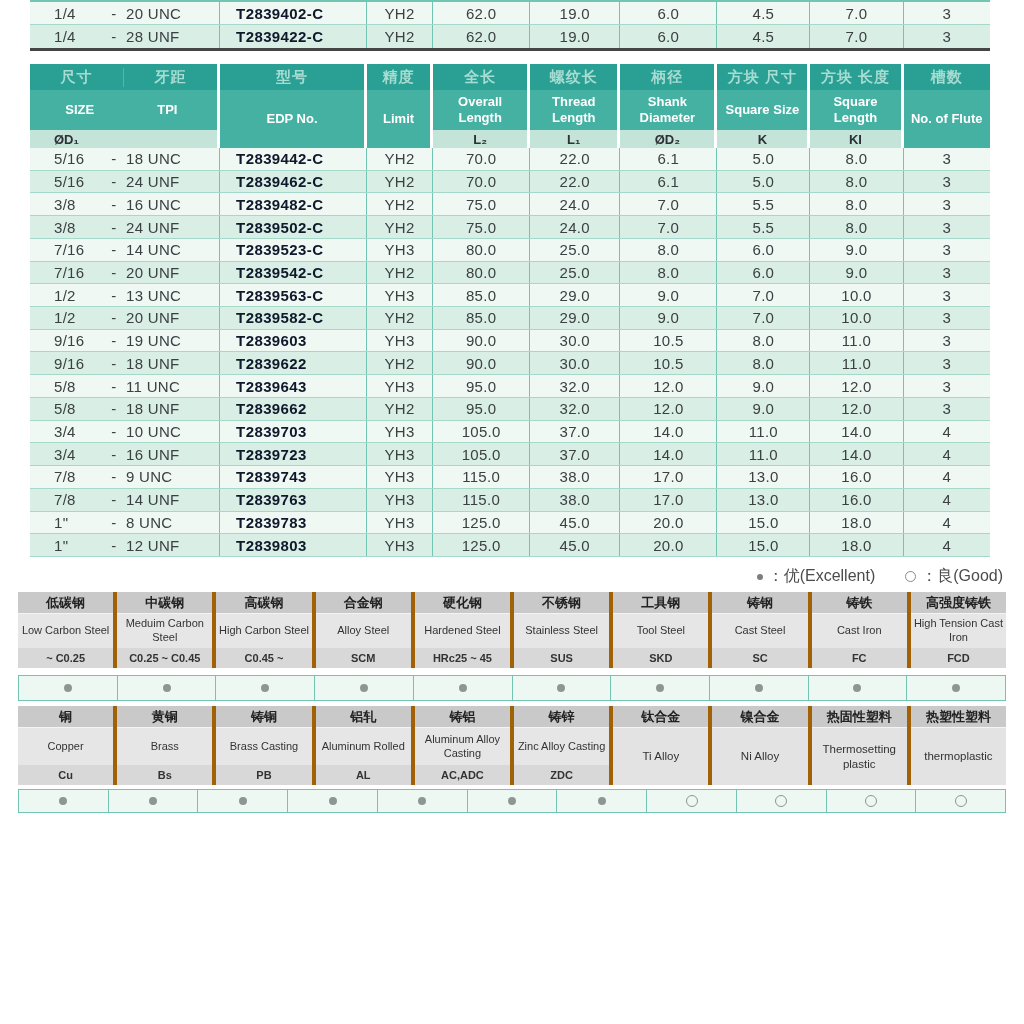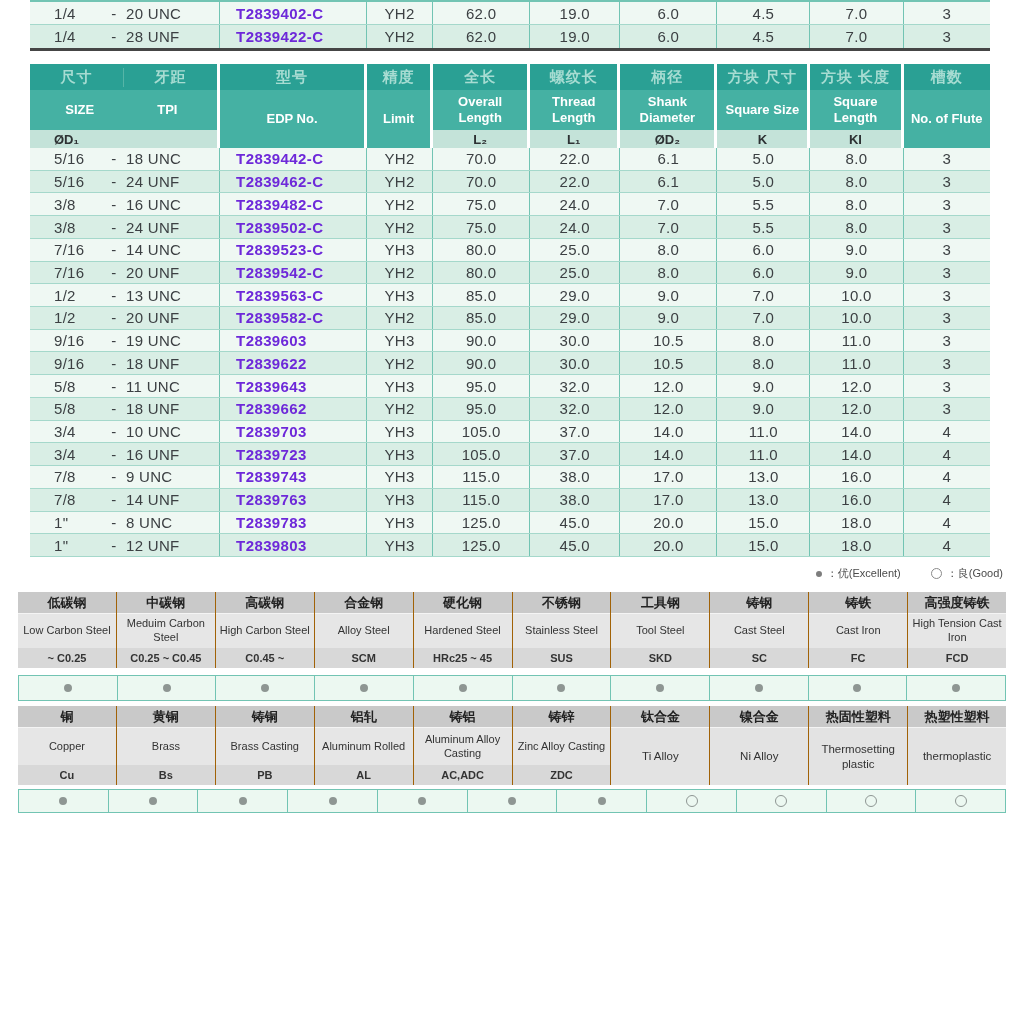--- a/index.html
+++ b/index.html
@@ -52,34 +52,34 @@
   .trow{display:flex;height:22.72px;border-bottom:1px solid var(--hline);}
   .toptable .trow{height:23px;}
   .toptable .trow:last-child{border-bottom:none;}
   .r-lt{background:var(--row-lt);} .r-gn{background:var(--row-gn);}
   .td{display:flex;align-items:center;justify-content:center;border-right:1px solid var(--vline);
       font-size:15px;font-weight:500;color:var(--ink);letter-spacing:.3px;}
   .td:last-child{border-right:none;}
   .size-cell{justify-content:flex-start;padding-left:24px;}
   .sz-frac{display:inline-block;width:48px;}
   .sz-dash{display:inline-block;width:24px;text-align:center;}
-  .edp-cell{justify-content:flex-start;padding-left:16px;font-weight:bold;color:#6d28d9;letter-spacing:.4px;}
+  .edp-cell{justify-content:flex-start;padding-left:16px;font-weight:bold;color:#0f172a;letter-spacing:.4px;}
 
   
   .legend{position:absolute;left:30px;top:566px;width:973px;display:flex;justify-content:flex-end;
-          gap:30px;font-size:11px;color:#4b4b4b;align-items:center;}
+          gap:30px;font-size:16px;color:#4b4b4b;align-items:center;}
   .legend-item{display:flex;align-items:center;gap:5px;}
   .donut-sm{display:inline-block;width:5px;height:5px;border:3.5px solid #7d7d7d;border-radius:50%;}
   .ring-sm{display:inline-block;width:11px;height:11px;border:1.5px solid #8a8a8a;border-radius:50%;}
 
   
   .mat{position:absolute;left:18px;width:988px;}
   .matA{top:592px;} .matB{top:706px;}
   .mat-head{display:flex;}
-  .mat-col{flex:1 1 0;display:flex;flex-direction:column;border-right:1px solid #a16207;}
+  .mat-col{flex:1 1 0;display:flex;flex-direction:column;border-right:4px solid #a16207;}
   .mat-col:last-child{border-right:none;}
   .matA .mat-col{height:76px;} .matB .mat-col{height:79px;}
   .mat-zh{height:22px;background:var(--gray-zh);border-bottom:1px solid #f4f4f4;
           display:flex;align-items:center;justify-content:center;
           font-size:13px;font-weight:bold;color:#222;}
   .mat-en{flex:1 1 0;background:var(--gray-en);display:flex;align-items:center;justify-content:center;
           text-align:center;font-size:11px;line-height:1.25;color:#333;padding:0 2px;}
   .mat-en.merged{background:#e3e3e3;font-size:11.5px;}
   .mat-code{height:20px;background:var(--gray-code);display:flex;align-items:center;justify-content:center;
           font-size:11px;font-weight:bold;color:#333;}

